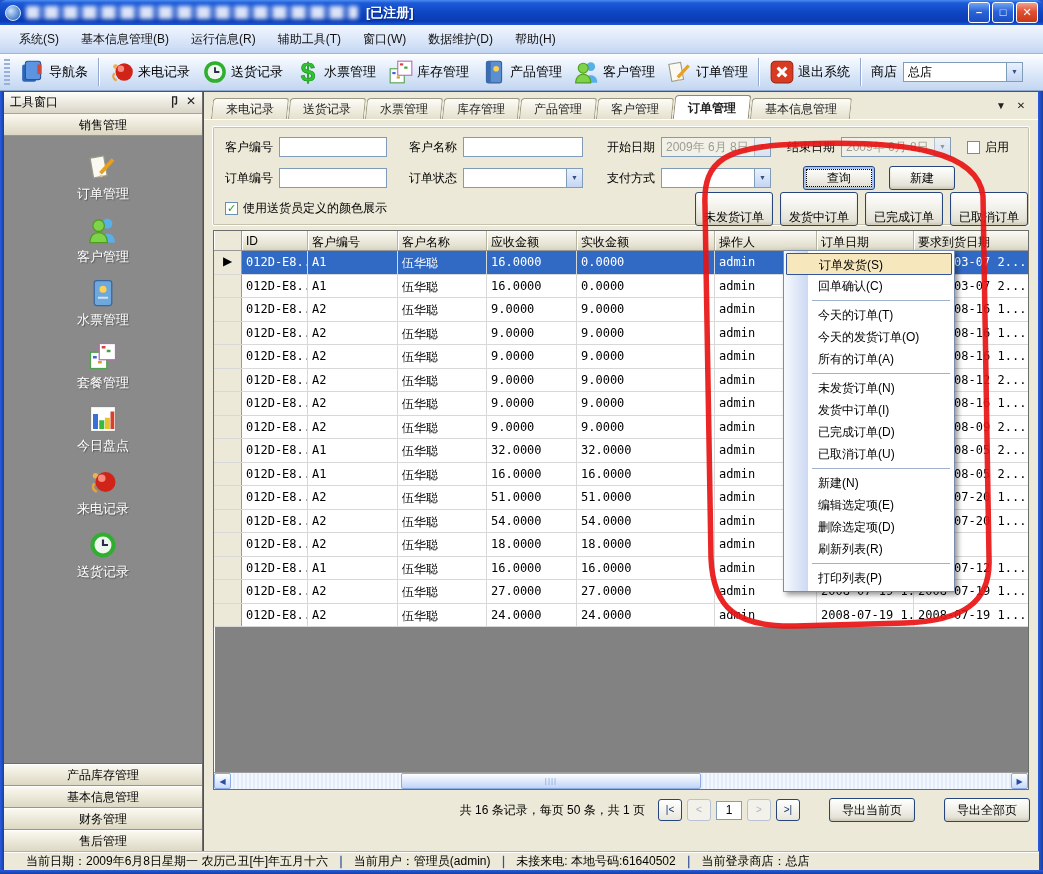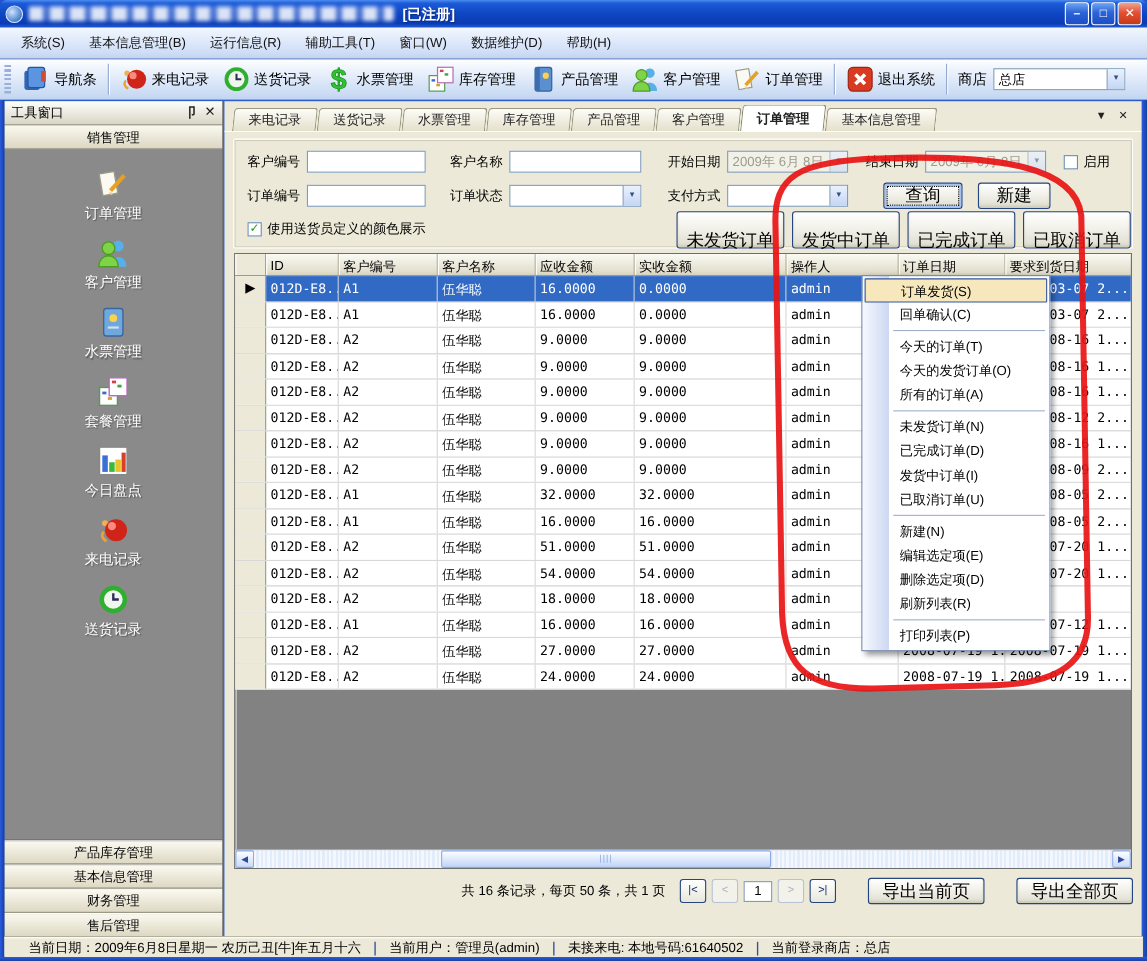--- a/index.html
+++ b/index.html
@@ -83,21 +83,21 @@
   .filter-box { position:absolute; left:8px; top:6px; width:818px; height:100px;
     border:1px solid #fff; box-shadow:inset 0 0 0 1px #c6c2ae; border-radius:2px; }
   .frow { position:absolute; display:flex; align-items:center; }
   .flabel { color:#000; margin-right:6px; white-space:nowrap; }
   input.text { width:108px; height:20px; border:1px solid #7f9db9; background:#fff; padding:0 3px; font-size:12px; font-family:inherit; }
   .combo.w120 { width:120px; }
   .combo.w110 { width:110px; }
   .combo.disabled { background:#f2f1e8; color:#9d9c90; }
   .combo.disabled .val { color:#9d9c90; }
   .combo.disabled .arrow { opacity:.55; }
-  .xp-btn { height:24px; padding:0 12px; font-size:16px; font-family:Liberation Mono, monospace; color:#000; cursor:pointer;
+  .xp-btn { height:24px; padding:0 12px; font-size:12px; font-family:Liberation Mono, monospace; color:#000; cursor:pointer;
     border:1px solid #26447e; border-radius:3px;
     background:linear-gradient(180deg,#fff,#f2f1ea 45%,#dfddd0); box-shadow:inset 0 -2px 2px rgba(190,186,160,.5); }
   .xp-btn.focus { outline:1px dotted #000; outline-offset:-4px; box-shadow:inset 0 0 0 2px #a8c3ef; }
   .checkbox { width:13px; height:13px; background:#fff; border:1px solid #6a8db5; display:inline-block;
     margin-right:5px; text-align:center; line-height:11px; font-size:11px; color:#1ca11c; font-weight:bold; }
   .status-btns { position:absolute; right:10px; top:72px; display:flex; gap:7px; }
   .status-btns .xp-btn { padding:16px 8px; }
 
   
   .grid { position:absolute; left:9px; top:110px; width:816px; height:560px; background:#828282;
@@ -667,22 +667,22 @@
 
 <div class="ctxmenu" id="ctxmenu">
     <div class="cm-item hl">订单发货(S)</div>
     <div class="cm-item">回单确认(C)</div>
     <div class="cm-sep"></div>
     <div class="cm-item">今天的订单(T)</div>
     <div class="cm-item">今天的发货订单(O)</div>
     <div class="cm-item">所有的订单(A)</div>
     <div class="cm-sep"></div>
     <div class="cm-item">未发货订单(N)</div>
+    <div class="cm-item">发货中订单(I)</div>
     <div class="cm-item">已完成订单(D)</div>
-    <div class="cm-item">发货中订单(I)</div>
     <div class="cm-item">已取消订单(U)</div>
     <div class="cm-sep"></div>
     <div class="cm-item">新建(N)</div>
     <div class="cm-item">编辑选定项(E)</div>
     <div class="cm-item">删除选定项(D)</div>
     <div class="cm-item">刷新列表(R)</div>
     <div class="cm-sep"></div>
     <div class="cm-item">打印列表(P)</div>
   </div>
 

